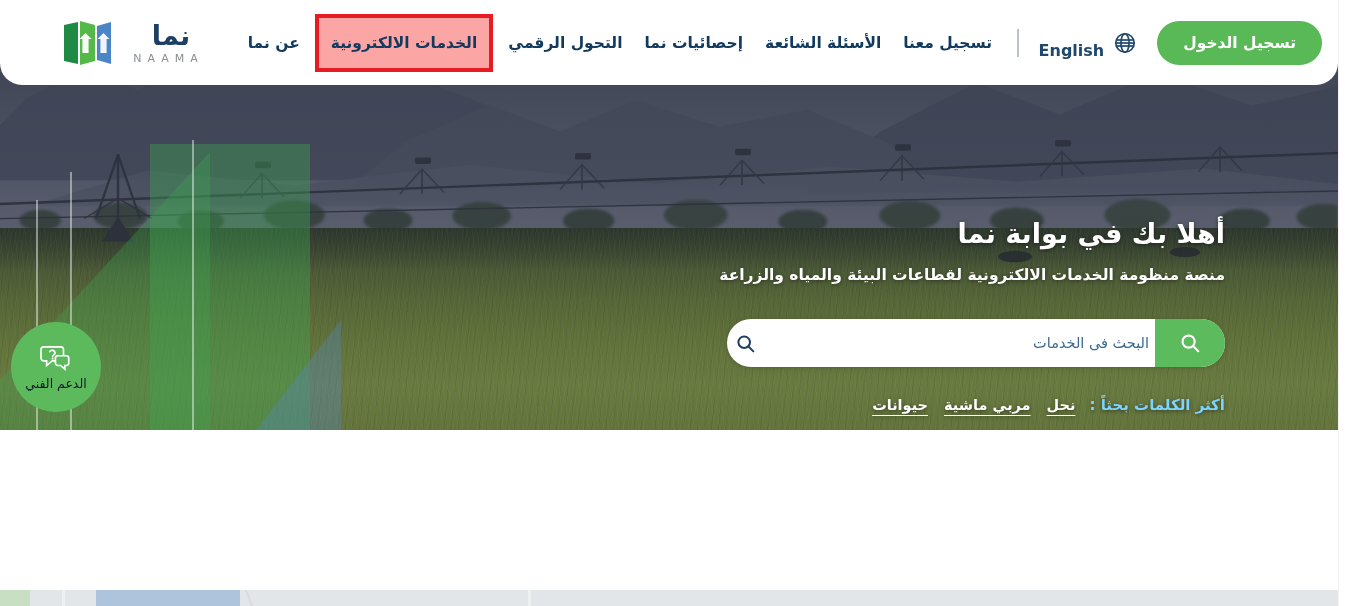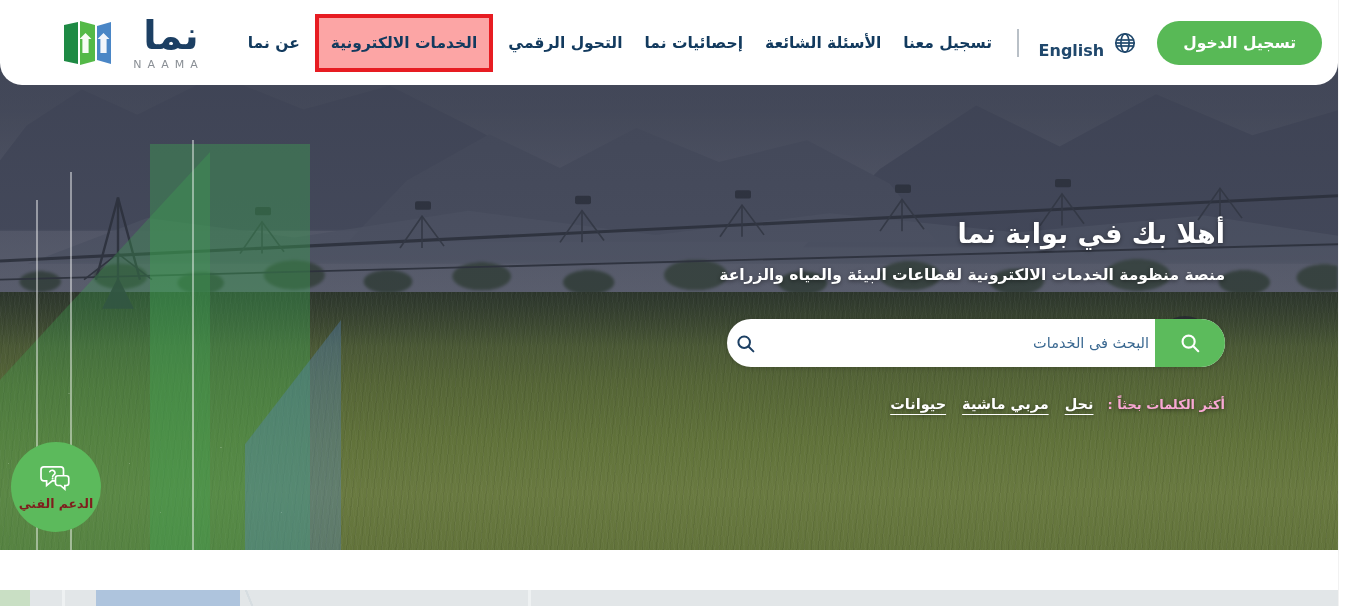--- a/index.html
+++ b/index.html
@@ -23,21 +23,21 @@
     position: absolute; top: 0; right: 0;
     width: 14px; height: 606px;
     background: #ffffff;
     border-left: 1px solid #f2f2f2;
     z-index: 60;
   }
 
   
   #hero {
     position: absolute; top: 0; left: 0;
-    width: 1338px; height: 550px;
+    width: 1338px; height: 430px;
     overflow: hidden;
     background: #4c5164;
     padding-left: 45px;
   }
   .hero-photo { position: absolute; inset: 0; }
 
   
   .sky {
     position: absolute; top: 0; left: 0; width: 100%; height: 58%;
     background: linear-gradient(180deg, #5b6070 0%, #5e6373 34%, #6c7080 60%, #7d8090 100%);
@@ -164,21 +164,21 @@
     z-index: 40;
   }
   #logo {
     display: flex; align-items: center; gap: 10px;
     margin-right: 28px; margin-left: 6px;
     order: 0;
   }
   .logo-mark { width: 62px; height: 48px; flex: 0 0 auto; }
   .logo-text { display: flex; flex-direction: column; align-items: center; line-height: 1; }
   .logo-ar {
-    font-size: 39px; font-weight: 700; color: #1c3f63;
+    font-size: 27px; font-weight: 700; color: #1c3f63;
     letter-spacing: 1px; direction: rtl;
   }
   .logo-en {
     font-size: 11px; color: #8a8f95; letter-spacing: 6px;
     margin-top: 4px; padding-right: 5px; text-align: right;
   }
 
   #nav-links {
     display: flex; align-items: center;
     flex-direction: row;
@@ -283,21 +283,21 @@
   
   #keywords {
     position: absolute;
     top: 396px; right: 113px;
     display: flex; flex-direction: row; align-items: baseline;
     gap: 0;
     z-index: 25;
     direction: rtl;
   }
   #keywords .kw-label {
-    color: #f9a8d4; font-size: 13px; font-weight: 700;
+    color: #7dd3fc; font-size: 15px; font-weight: 700;
     text-shadow: 0 1px 4px rgba(0,0,0,.5);
     margin-left: 14px;
     white-space: nowrap;
   }
   #keywords .kw {
     color: #ffffff; font-size: 14.5px; font-weight: 700;
     text-decoration: underline;
     text-underline-offset: 5px;
     text-shadow: 0 1px 4px rgba(0,0,0,.5);
     margin-left: 16px;
@@ -312,21 +312,21 @@
     width: 90px; height: 90px;
     border-radius: 50%;
     background: #5cba5c;
     display: flex; flex-direction: column;
     align-items: center; justify-content: center;
     gap: 2px;
     cursor: pointer;
     z-index: 30;
   }
   #support-fab .fab-label {
-    color: #7f1d1d; font-size: 12.5px; font-weight: 700;
+    color: #0f172a; font-size: 12.5px; font-weight: 400;
   }
 
   
   #next-section {
     position: absolute;
     top: 590px; left: 0;
     width: 1338px; height: 16px;
     background: #e2e6e8;
     z-index: 5;
   }

